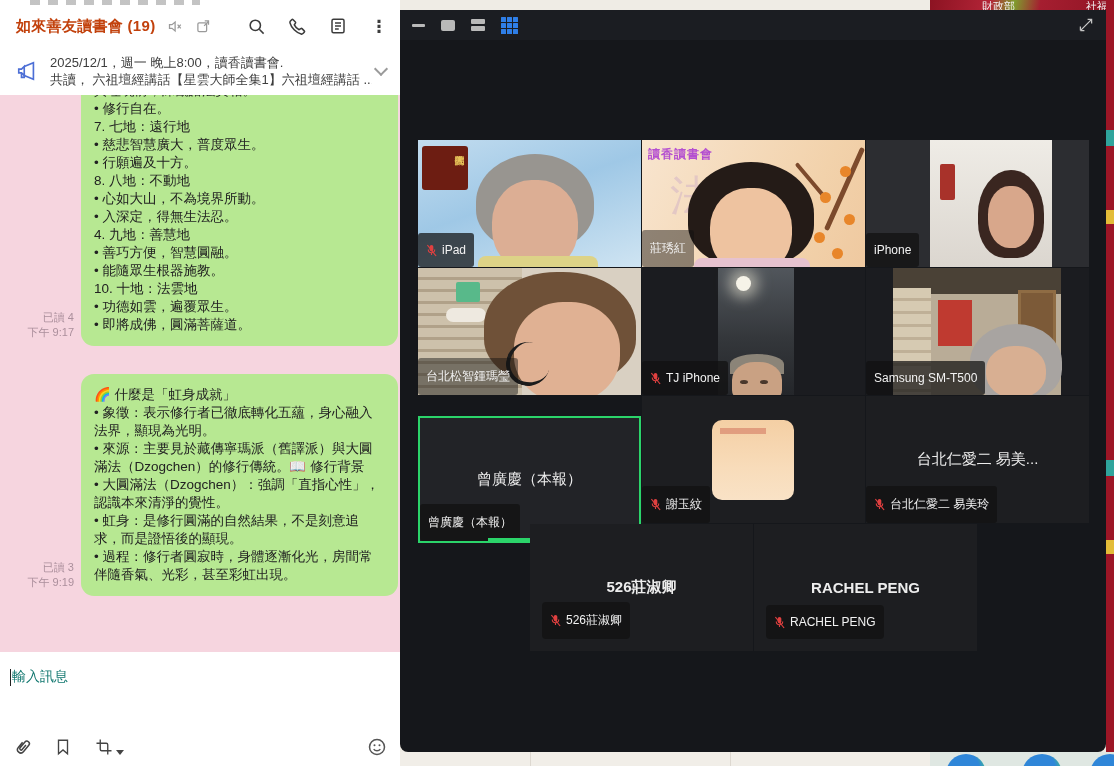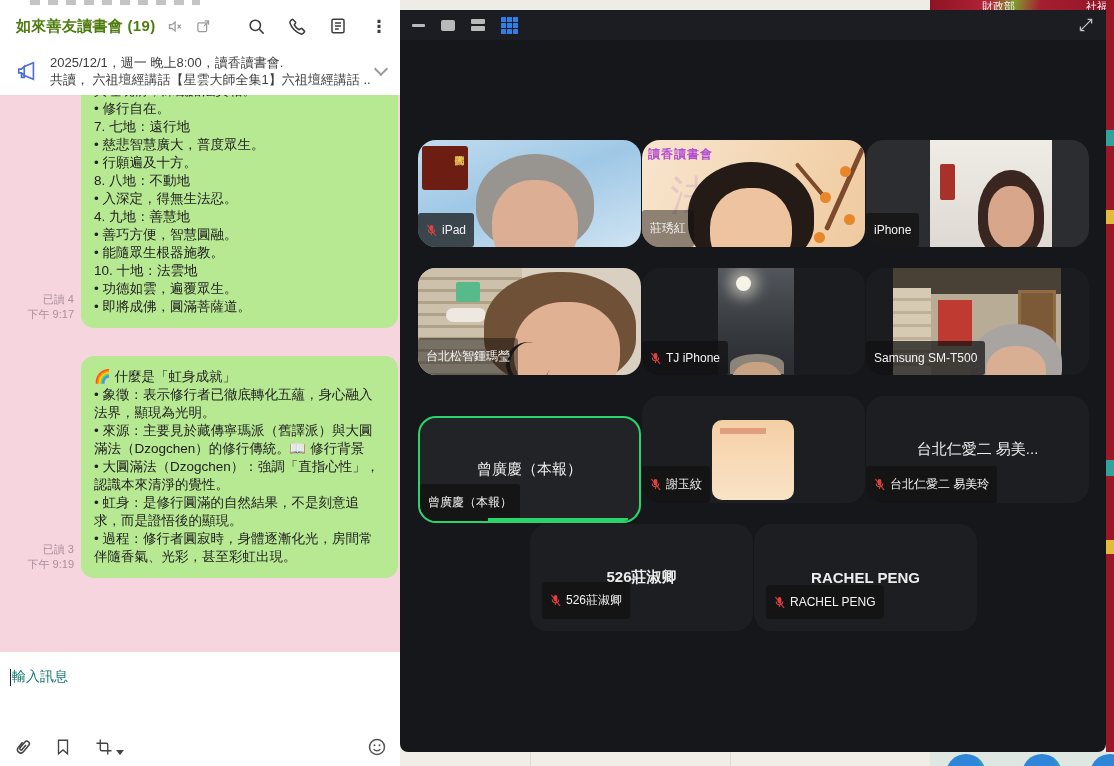--- a/index.html
+++ b/index.html
@@ -6,21 +6,21 @@
   *{box-sizing:border-box;}
   #stage{position:relative;width:1114px;height:766px;overflow:hidden;
          font-family:"Liberation Sans","DejaVu Sans",sans-serif;background:#fff;}
 
   
   #chat{position:absolute;left:0;top:0;width:400px;height:766px;background:#fff;}
   .top-remnant{position:absolute;left:30px;top:0;width:170px;height:5px;opacity:.35;
     background:repeating-linear-gradient(90deg,#555 0 10px,transparent 10px 18px);}
   .chat-header{position:absolute;left:0;top:5px;width:400px;height:42px;background:#fff;
     display:flex;align-items:center;padding:0 10px 0 16px;}
-  .chat-title{font-size:15px;font-weight:bold;color:#4d7c0f;letter-spacing:.3px;}
+  .chat-title{font-size:15px;font-weight:bold;color:#c2410c;letter-spacing:.3px;}
   .hdr-mini{display:flex;gap:7px;margin-left:8px;align-items:center;}
   .hdr-right{margin-left:auto;display:flex;gap:19px;align-items:center;}
   .icon-btn{width:22px;height:22px;display:flex;align-items:center;justify-content:center;cursor:pointer;}
   .kebab{font-size:17px;color:#3c3c3c;font-weight:bold;line-height:1;}
 
   .pinned{position:absolute;left:0;top:47px;width:400px;height:48px;background:#fff;
     display:flex;align-items:center;padding:0 8px 0 16px;}
   .pin-text{margin-left:12px;flex:1;overflow:hidden;}
   .pin-line1{font-size:13px;color:#3d3d3d;line-height:17px;white-space:nowrap;}
   .pin-line2{font-size:13px;color:#3d3d3d;line-height:17px;white-space:nowrap;}
@@ -63,21 +63,21 @@
   .meet-bar{position:absolute;left:0;top:0;width:706px;height:30px;background:#1b1d22;
     display:flex;align-items:center;padding:0 12px;gap:16px;}
   .mb-min{width:13px;height:3px;background:#b9b9b9;border-radius:1px;cursor:pointer;}
   .mb-square{width:14px;height:11px;background:#b9b9b9;border-radius:2px;cursor:pointer;}
   .mb-bars{display:flex;flex-direction:column;gap:2px;cursor:pointer;}
   .mb-bars i{width:14px;height:5px;background:#b9b9b9;border-radius:1px;display:block;}
   .mb-grid{display:grid;grid-template-columns:repeat(3,5px);grid-auto-rows:5px;gap:1px;cursor:pointer;}
   .mb-grid i{background:#2f7fe8;display:block;border-radius:.5px;}
   .mb-expand{margin-left:auto;cursor:pointer;display:flex;}
 
-  .tile{position:absolute;width:223px;height:107px;background:#1d1e21;overflow:hidden;cursor:pointer;border-radius:18px;}
+  .tile{position:absolute;width:223px;height:127px;background:#1d1e21;overflow:hidden;cursor:pointer;}
   .tile .label{position:absolute;left:0;bottom:0;display:flex;align-items:center;gap:5px;
     background:rgba(16,16,16,.72);color:#f2f2f2;font-size:12px;padding:10px 8px;border-radius:3px;
     white-space:nowrap;max-width:210px;}
   .label.bare{background:rgba(16,16,16,.45);}
   .center-name{position:absolute;left:0;right:0;top:50%;transform:translateY(-55%);
     text-align:center;color:#ededed;font-size:15px;}
   .center-name.bold{font-weight:bold;}
   .tile.active{border:2px solid #2bd46a;background:#222327;}
   .speak-line{position:absolute;left:68px;bottom:0;width:140px;height:3px;background:#2bd46a;}
 
@@ -207,20 +207,21 @@
           <div>已讀 4</div>
           <div>下午 9:17</div>
         </div>
         <div class="bubble" id="bubble1">
             <div class="msg-line">真理現前，深觀諸法實相。</div>
             <div class="msg-line">• 修行自在。</div>
             <div class="msg-line">7. 七地：遠行地</div>
             <div class="msg-line">• 慈悲智慧廣大，普度眾生。</div>
             <div class="msg-line">• 行願遍及十方。</div>
             <div class="msg-line">8. 八地：不動地</div>
+            <div class="msg-line">• 心如大山，不為境界所動。</div>
             <div class="msg-line">• 入深定，得無生法忍。</div>
             <div class="msg-line">4. 九地：善慧地</div>
             <div class="msg-line">• 善巧方便，智慧圓融。</div>
             <div class="msg-line">• 能隨眾生根器施教。</div>
             <div class="msg-line">10. 十地：法雲地</div>
             <div class="msg-line">• 功德如雲，遍覆眾生。</div>
             <div class="msg-line">• 即將成佛，圓滿菩薩道。</div>
           </div>
       </div>
       <div class="msg-row" id="row2">

